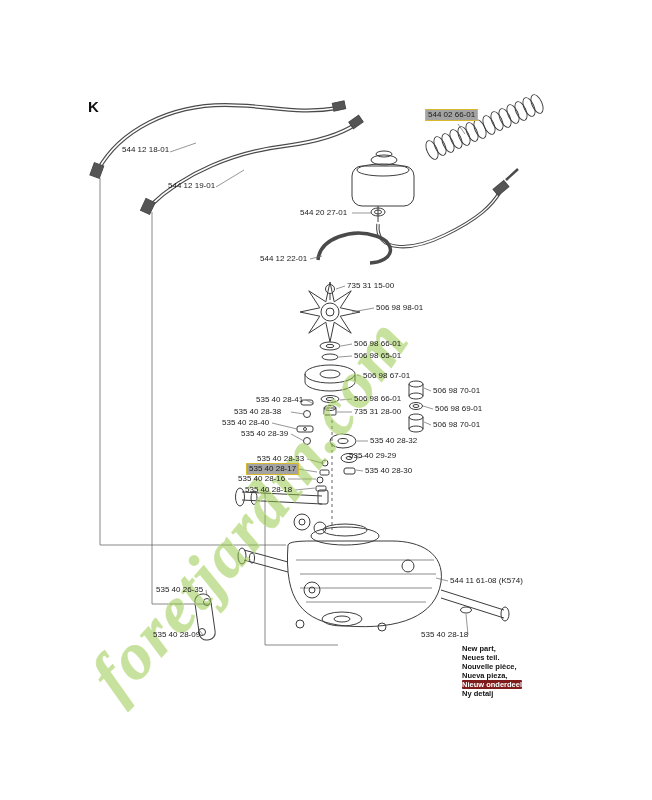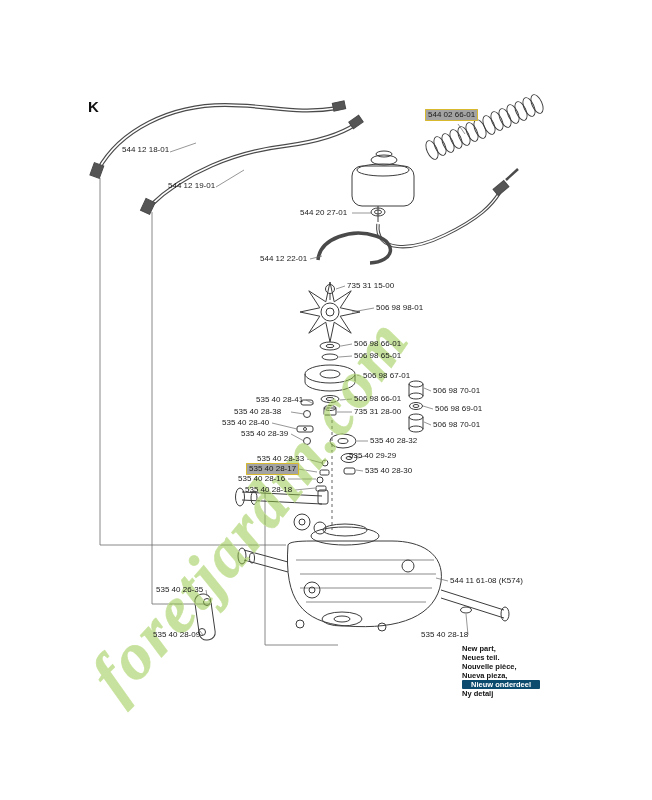--- a/index.html
+++ b/index.html
@@ -4,21 +4,21 @@
 <style>
   html,body{margin:0;padding:0;background:#fff;}
   #stage{position:relative;width:652px;height:800px;background:#ffffff;overflow:hidden;
          font-family:"Liberation Sans",sans-serif;}
   #drawing{position:absolute;left:0;top:0;pointer-events:none;}
   .section-k{position:absolute;left:88px;top:98px;font-size:15px;font-weight:bold;color:#111;}
   .part-label{position:absolute;font-size:8px;line-height:10px;color:#1a1a1a;white-space:nowrap;}
   .hl{background:#a3a3a3;padding:1px 3px;border-radius:1px;box-shadow:0 0 0 1px #d8b92e inset;text-align:center;}
   .legend{position:absolute;left:462px;top:644px;display:flex;flex-direction:column;gap:0;}
   .legend span{font-size:7.5px;font-weight:bold;line-height:9px;color:#111;white-space:nowrap;}
-  .legend .legend-hl{background:#0c4a6e;color:#fff;padding:0 9px;border-radius:1px;}
+  .legend .legend-hl{background:#7f1d1d;color:#fff;padding:0 0;border-radius:1px;}
 </style>
 </head>
 <body>
 
 <div id="stage">
 
   <svg id="drawing" width="652" height="800" viewBox="0 0 652 800">
     <g fill="none" stroke="#3c3c3c" stroke-width="1">
 
       <g stroke="#6a6a6a" stroke-width="0.8">

